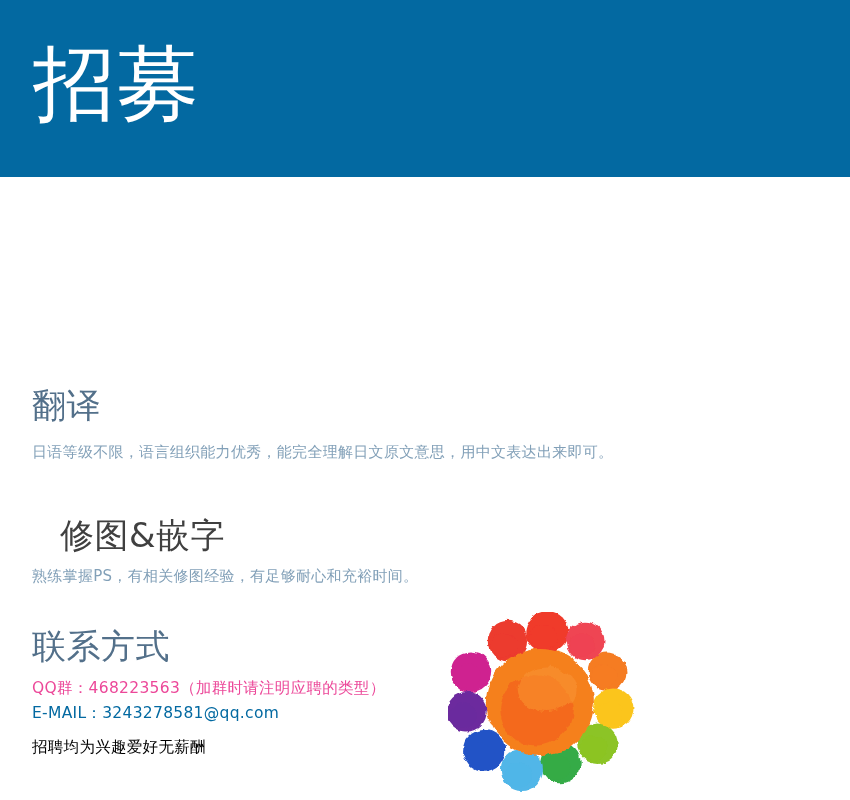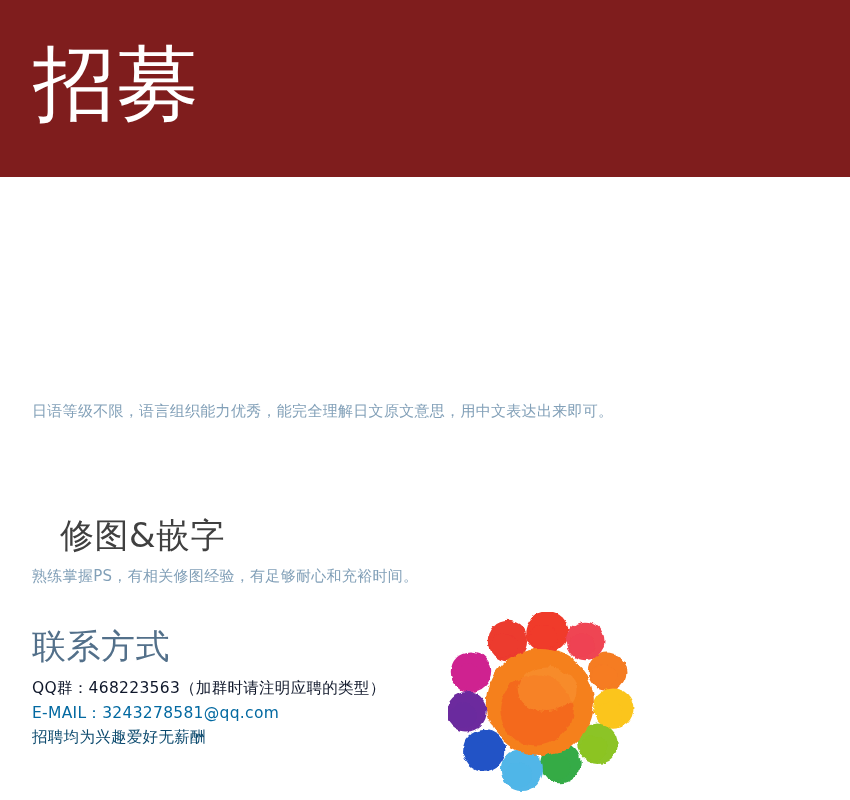--- a/index.html
+++ b/index.html
@@ -118,41 +118,42 @@
     font-size: 21px;
     line-height: 1;
     font-weight: 700;
     color: #1e1e1e;
     letter-spacing: 1px;
   }
 </style>
 </head>
 <body style="background: rgb(255, 255, 255);">
 
-<div id="header-banner" style="background: #7f1d1d;">
+<div id="header-banner" style="background: #0369a1;">
   <div id="poster-title" style="color: rgb(255, 255, 255);">招募</div>
 </div>
 
 <div id="content">
 
   <section class="section" id="section-translate">
+    <h2 class="section-heading" style="color: rgb(83, 112, 138);">翻译</h2>
     <p class="section-body" style="color: rgb(130, 160, 184);">日语等级不限，语言组织能力优秀，能完全理解日文原文意思，用中文表达出来即可。</p>
   </section>
 
   <section class="section" id="section-retouch">
     <h2 class="section-heading" style="color: #404040; margin-left: 28px;">修图&amp;嵌字</h2>
     <p class="section-body" style="color: rgb(130, 160, 184);">熟练掌握PS，有相关修图经验，有足够耐心和充裕时间。</p>
   </section>
 
   <section class="section" id="section-contact">
     <h2 class="section-heading" style="color: rgb(83, 112, 138);">联系方式</h2>
     <div class="contact-lines">
-      <p style="color: #0f172a;">QQ群：468223563（加群时请注明应聘的类型）</p>
+      <p style="color: #ec4899;">QQ群：468223563（加群时请注明应聘的类型）</p>
       <p style="color: #0369a1;">E-MAIL：3243278581@qq.com</p>
-      <p style="color: #0c4a6e;">招聘均为兴趣爱好无薪酬</p>
+      <p style="color: #000000; margin-top: 10px;">招聘均为兴趣爱好无薪酬</p>
     </div>
   </section>
 
 </div>
 
 <div id="logo-block">
 
   <svg id="logo-mark" viewBox="0 0 200 205" xmlns="http://www.w3.org/2000/svg">
     <defs>
       <filter id="wc" x="-30%" y="-30%" width="160%" height="160%">

